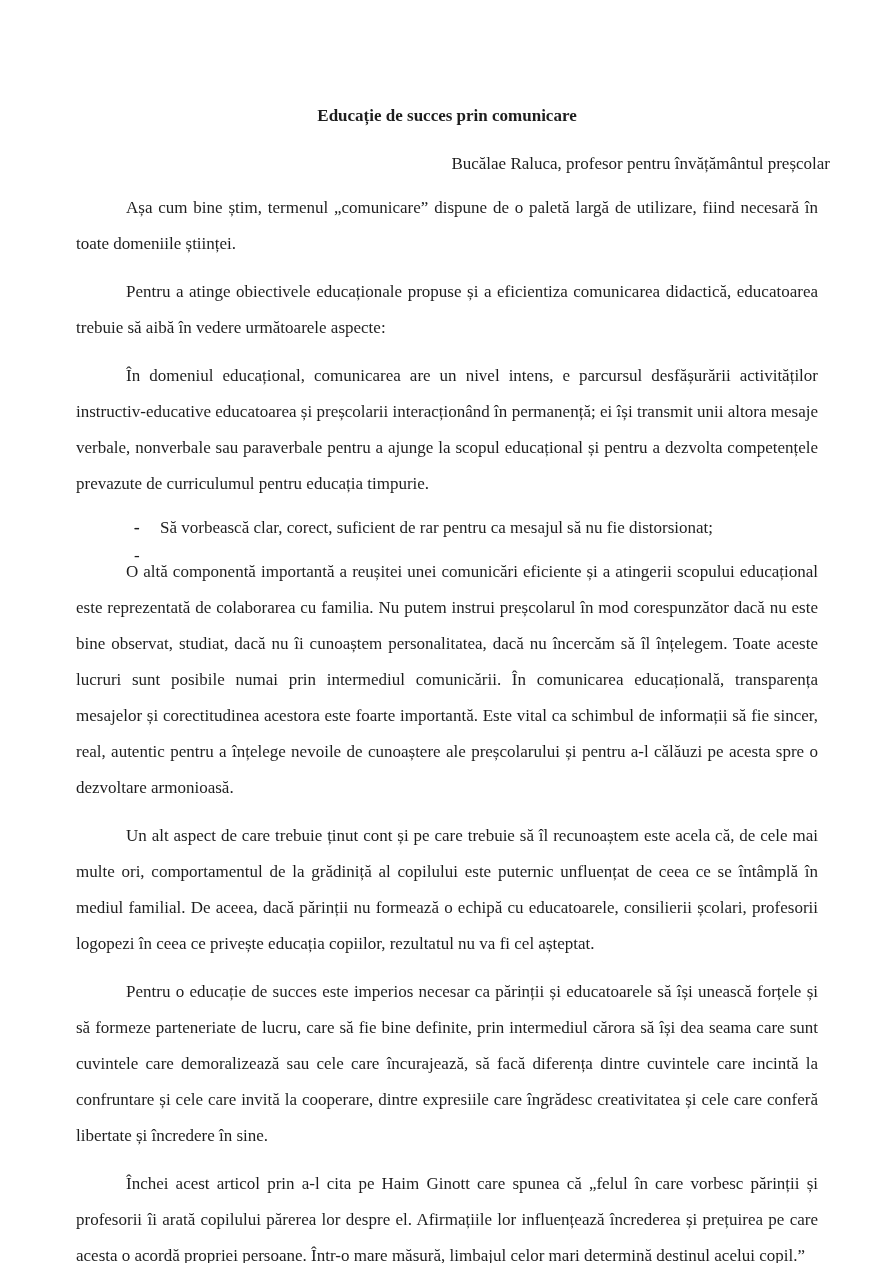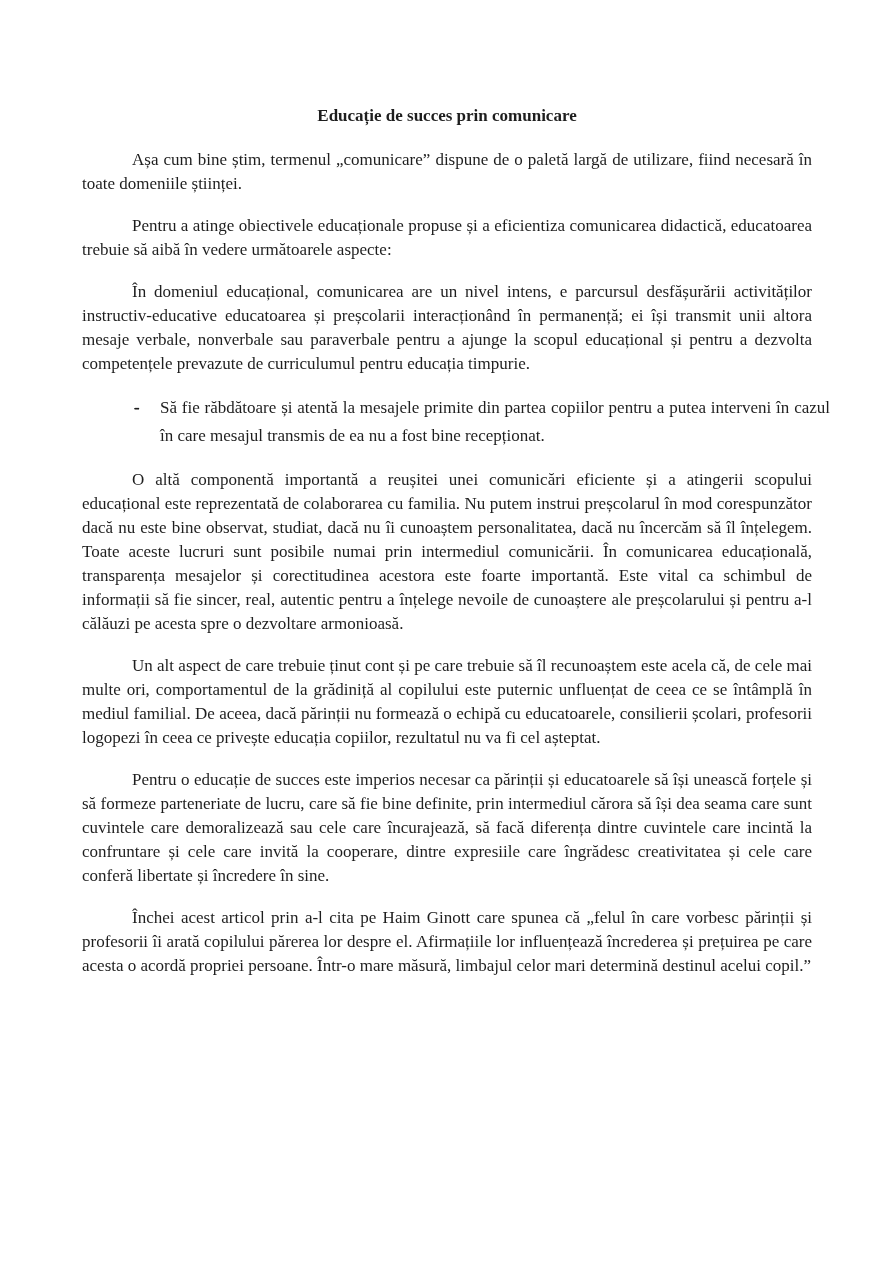--- a/index.html
+++ b/index.html
@@ -25,24 +25,24 @@
     font-weight: bold;
     text-align: center;
     line-height: 28px;
   }
   .byline {
     margin: 20px 0 8px 0;
     text-align: right;
     line-height: 28px;
   }
   .para {
-    margin: 18px;
+    margin: 12px;
     text-align: justify;
     text-indent: 50px;
-    line-height: 24px;
+    line-height: 36px;
   }
   .bullet-list {
     margin: 0;
   }
   .bullet-item {
     position: relative;
     padding-left: 96px;
     text-align: justify;
     line-height: 28px;
   }
@@ -52,40 +52,41 @@
     top: 0;
   }
 </style>
 </head>
 <body>
 
 <div class="page">
 
   <h1 class="doc-title">Educație de succes prin comunicare</h1>
 
+  <p class="byline">Bucălae Raluca, profesor pentru învățământul preșcolar</p>
 
   <p class="para">Așa cum bine știm, termenul „comunicare” dispune de o paletă largă de utilizare, fiind necesară în toate domeniile științei.</p>
 
   <p class="para">Pentru a atinge obiectivele educaționale propuse și a eficientiza comunicarea didactică, educatoarea trebuie să aibă în vedere următoarele aspecte:</p>
 
   <p class="para">În domeniul educațional, comunicarea are un nivel intens, e parcursul desfășurării activităților instructiv-educative educatoarea și preșcolarii interacționând în permanență; ei își transmit unii altora mesaje verbale, nonverbale sau paraverbale pentru a ajunge la scopul educațional și pentru a dezvolta competențele prevazute de curriculumul pentru educația timpurie.</p>
 
   <div class="bullet-list">
 
     <div class="bullet-item">
       <span class="bullet-marker">-</span>
     </div>
 
     <div class="bullet-item">
       <span class="bullet-marker">-</span>
+      <span>Să vorbească clar, corect, suficient de rar pentru ca mesajul să nu fie distorsionat;</span>
     </div>
 
     <div class="bullet-item">
       <span class="bullet-marker">-</span>
-      <span>Să fie răbdătoare și atentă la mesajele primite din partea copiilor pentru a putea interveni în cazul în care mesajul transmis de ea nu a fost bine recepționat.</span>
     </div>
 
   </div>
 
   <p class="para">O altă componentă importantă a reușitei unei comunicări eficiente și a atingerii scopului educațional este reprezentată de colaborarea cu familia. Nu putem instrui preșcolarul în mod corespunzător dacă nu este bine observat, studiat, dacă nu îi cunoaștem personalitatea, dacă nu încercăm să îl înțelegem. Toate aceste lucruri sunt posibile numai prin intermediul comunicării. În comunicarea educațională, transparența mesajelor și corectitudinea acestora este foarte importantă. Este vital ca  schimbul de informații să fie sincer, real, autentic pentru a înțelege nevoile de cunoaștere ale preșcolarului și pentru a-l călăuzi pe acesta spre o dezvoltare armonioasă.</p>
 
   <p class="para">Un alt aspect de care trebuie ținut cont și pe care trebuie să îl recunoaștem este acela că, de cele mai multe ori, comportamentul de la grădiniță al copilului este puternic unfluențat de ceea ce se întâmplă în mediul familial. De aceea, dacă părinții nu formează o echipă cu educatoarele, consilierii școlari, profesorii logopezi în ceea ce privește educația copiilor, rezultatul nu va fi cel așteptat.</p>
 
   <p class="para">Pentru o educație de succes este imperios necesar ca părinții și educatoarele să își unească forțele și să formeze parteneriate de lucru, care să fie bine definite, prin intermediul cărora să își dea seama care sunt cuvintele care demoralizează sau cele care încurajează, să facă diferența dintre cuvintele care incintă la confruntare și cele care invită la cooperare, dintre expresiile care îngrădesc creativitatea și cele care conferă libertate și încredere în sine.</p>
 

